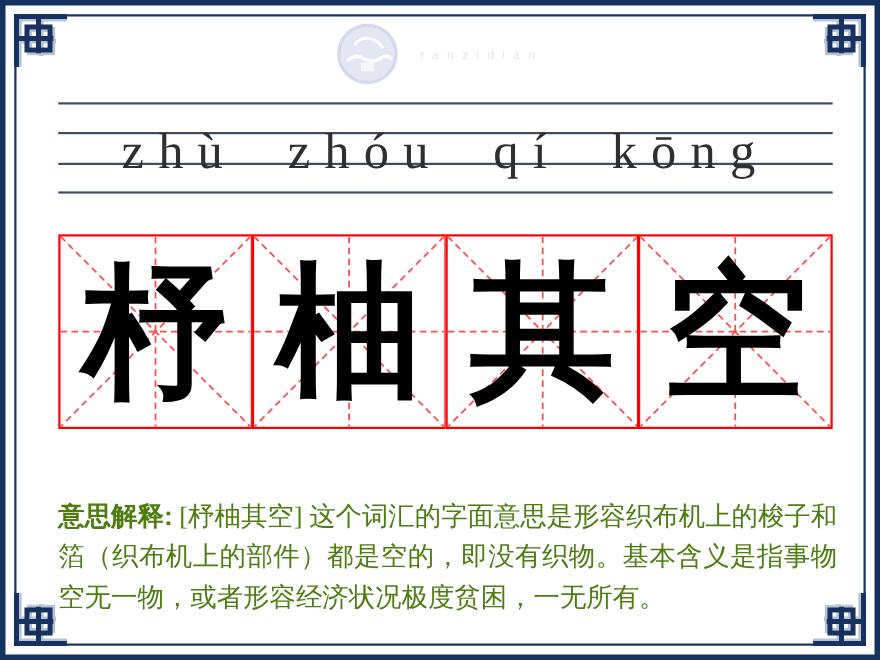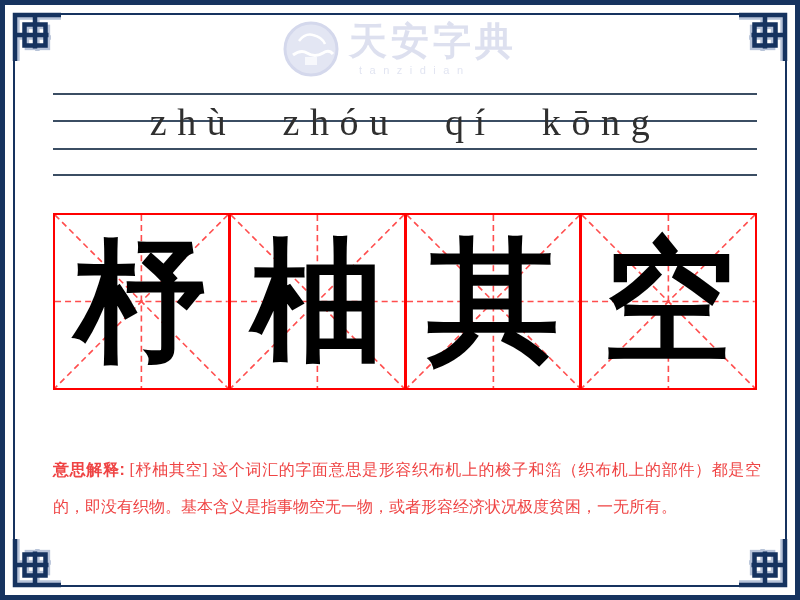--- a/index.html
+++ b/index.html
@@ -33,22 +33,22 @@
   }
   .romanized{
     font-size:11px;letter-spacing:7.5px;margin-top:4px;margin-left:10px;
     font-family:"Liberation Sans","DejaVu Sans",sans-serif;color:#e2e5f2;
   }
   
   .ruling{position:absolute;left:48px;top:88px;width:704px;height:84px;}
   .rule{position:absolute;left:0;width:100%;height:2px;background:#3b4d63;}
   .rule.r1{top:0;} .rule.r2{top:27px;} .rule.r3{top:55px;} .rule.r4{top:81px;}
   .pinyin-line{
-    position:absolute;top:10px;left:0;width:100%;text-align:center;
-    font-size:38px;line-height:1;color:#2f2f2f;white-space:nowrap;
+    position:absolute;top:22px;left:0;width:100%;text-align:center;
+    font-size:46px;line-height:1;color:#2f2f2f;white-space:nowrap;
   }
   .syllable{display:inline-block;letter-spacing:0.28em;margin:0 23px;}
   
   .char-row{
     position:absolute;left:48px;top:208px;width:704px;height:177px;
     display:flex;
   }
   .char-cell{
     position:relative;flex:1 1 0;border:2px solid #ff0000;background:#fff;
   }
@@ -56,21 +56,21 @@
   .guides{position:absolute;left:0;top:0;width:100%;height:100%;}
   .hanzi{
     position:absolute;left:0;top:0;width:100%;height:100%;
     display:flex;align-items:center;justify-content:center;
     font-size:132px;line-height:1;font-weight:700;color:#000;
     font-family:"Liberation Serif","DejaVu Serif",serif;
   }
   
   .definition{
     position:absolute;left:48px;top:446px;width:708px;
-    font-size:16px;line-height:37px;color:#ef4444;text-align:justify;
+    font-size:24px;line-height:37px;color:#4d7c0f;text-align:justify;
   }
   .def-label{
     font-weight:700;
     font-family:"Liberation Sans","DejaVu Sans",sans-serif;
   }
 </style>
 </head>
 <body>
 
 <svg width="0" height="0" style="position:absolute">
@@ -117,21 +117,20 @@
 
   <div class="logo-row">
     <svg class="logo-circle" viewBox="0 0 56 56">
       <circle cx="28" cy="28" r="26" fill="#e3e6f3"></circle>
       <circle cx="28" cy="28" r="26" fill="none" stroke="#d4d8ec" stroke-width="3"></circle>
       <path d="M10 34 q8 -6 14 -2 q8 5 16 0 q6 -4 10 1" fill="none" stroke="#ffffff" stroke-width="3"></path>
       <path d="M16 20 q6 -8 14 -6 q9 2 12 9" fill="none" stroke="#ffffff" stroke-width="2.5"></path>
       <rect x="22" y="36" width="12" height="8" fill="#ffffff" opacity="0.7"></rect>
     </svg>
     <div class="brand-wrap">
-      <div class="brand">天安字典</div>
       <div class="romanized">tanzidian</div>
     </div>
   </div>
 
   <div class="ruling">
     <div class="rule r1"></div>
     <div class="rule r2"></div>
     <div class="rule r3"></div>
     <div class="rule r4"></div>
     <div class="pinyin-line">

